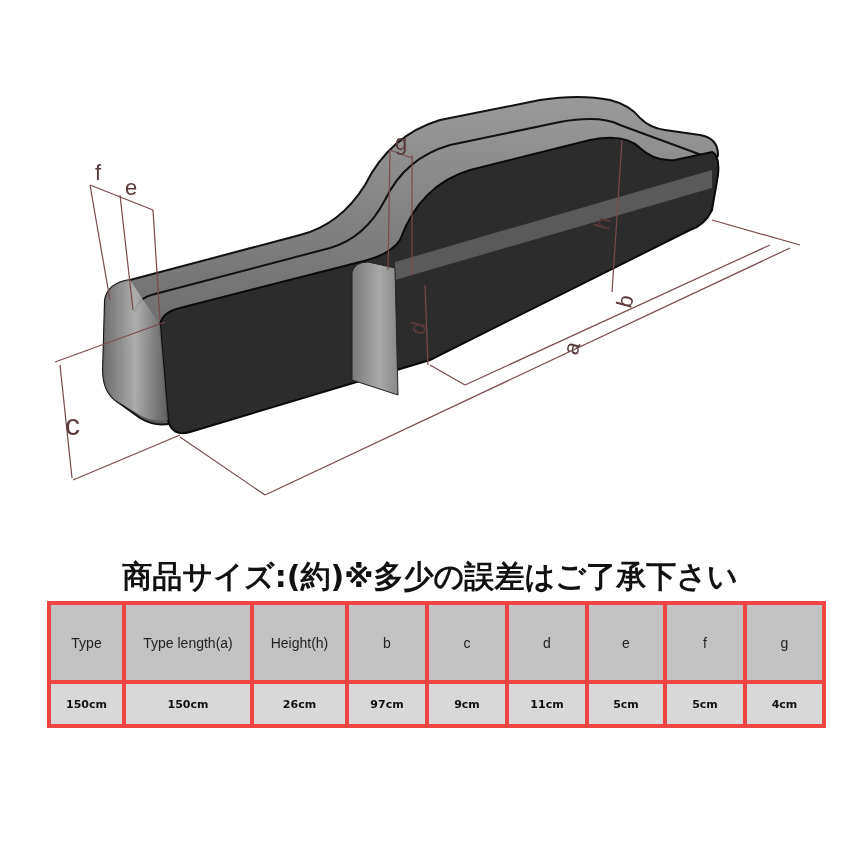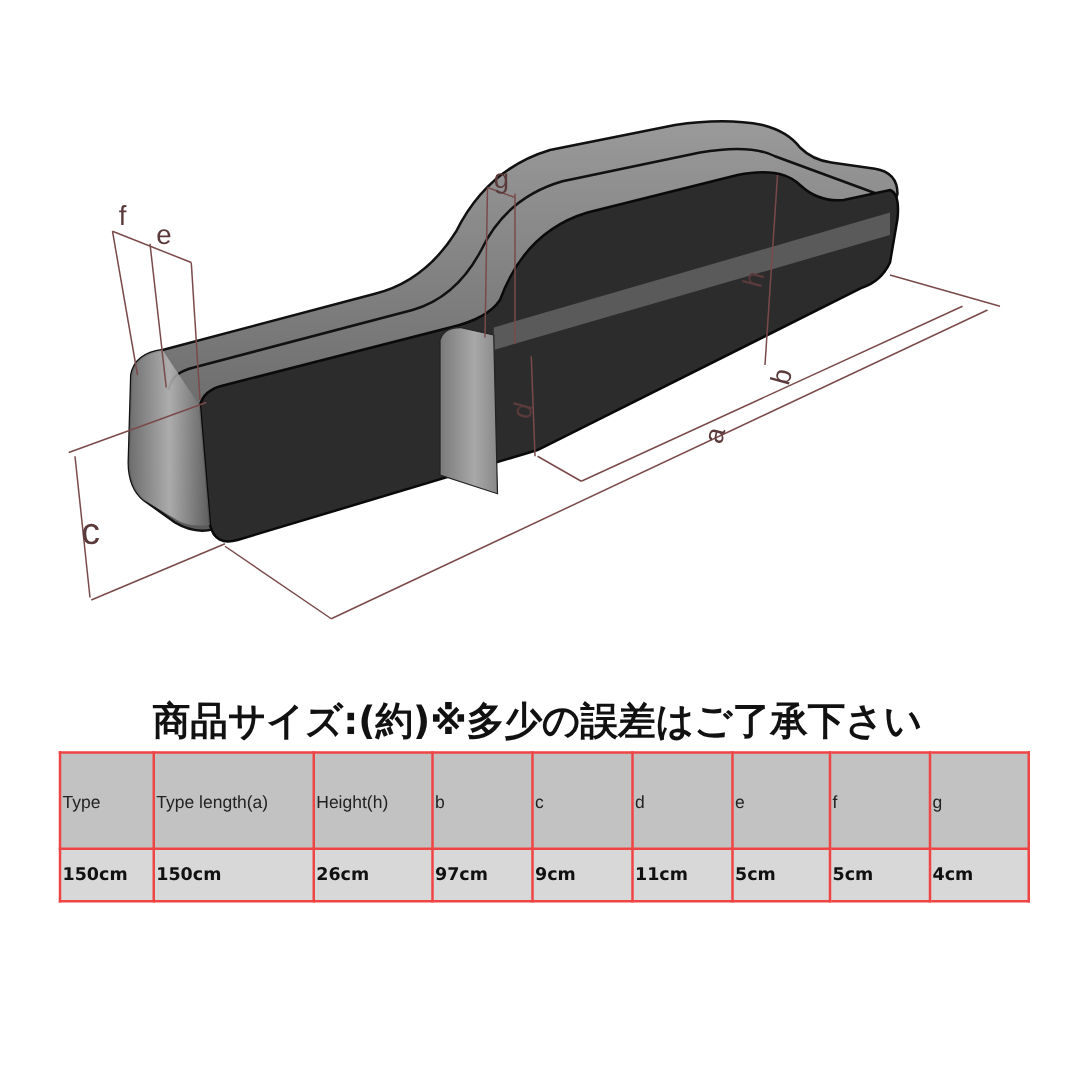--- a/index.html
+++ b/index.html
@@ -7,23 +7,23 @@
   .diagram { position:absolute; left:0; top:0; width:860px; height:540px; }
   .title {
     position:absolute; left:0; top:556px; width:860px; text-align:center;
     font-family:"DejaVu Sans", sans-serif; font-weight:bold; font-size:31px; color:#111;
     letter-spacing:0px; transform:scaleX(0.97);
   }
   table.spec {
     position:absolute; left:47px; top:601px; width:775px; border-collapse:collapse;
     font-family:"Liberation Sans", sans-serif; table-layout:fixed;
   }
-  table.spec td { border:2px solid #ef4444; text-align:left; color:#222; }
+  table.spec td { border:4px solid #ef4444; text-align:center; color:#222; }
   table.spec tr.head td { background:#c2c2c2; height:73px; font-size:14px; }
-  table.spec tr.vals td { background:#d8d8d8; height:38px; font-size:14px; font-weight:bold; font-family:"DejaVu Sans", sans-serif; color:#111; }
+  table.spec tr.vals td { background:#d8d8d8; height:38px; font-size:11px; font-weight:bold; font-family:"DejaVu Sans", sans-serif; color:#111; }
   .lbl { font-family:"Liberation Sans", sans-serif; fill:#5a3a3a; }
 </style>
 </head>
 <body>
 
 <div class="diagram">
   <svg width="860" height="540" viewBox="0 0 860 540">
     <defs>
       <linearGradient id="grayband" x1="0" y1="0" x2="1" y2="0">
         <stop offset="0" stop-color="#6e6e6e"></stop>

